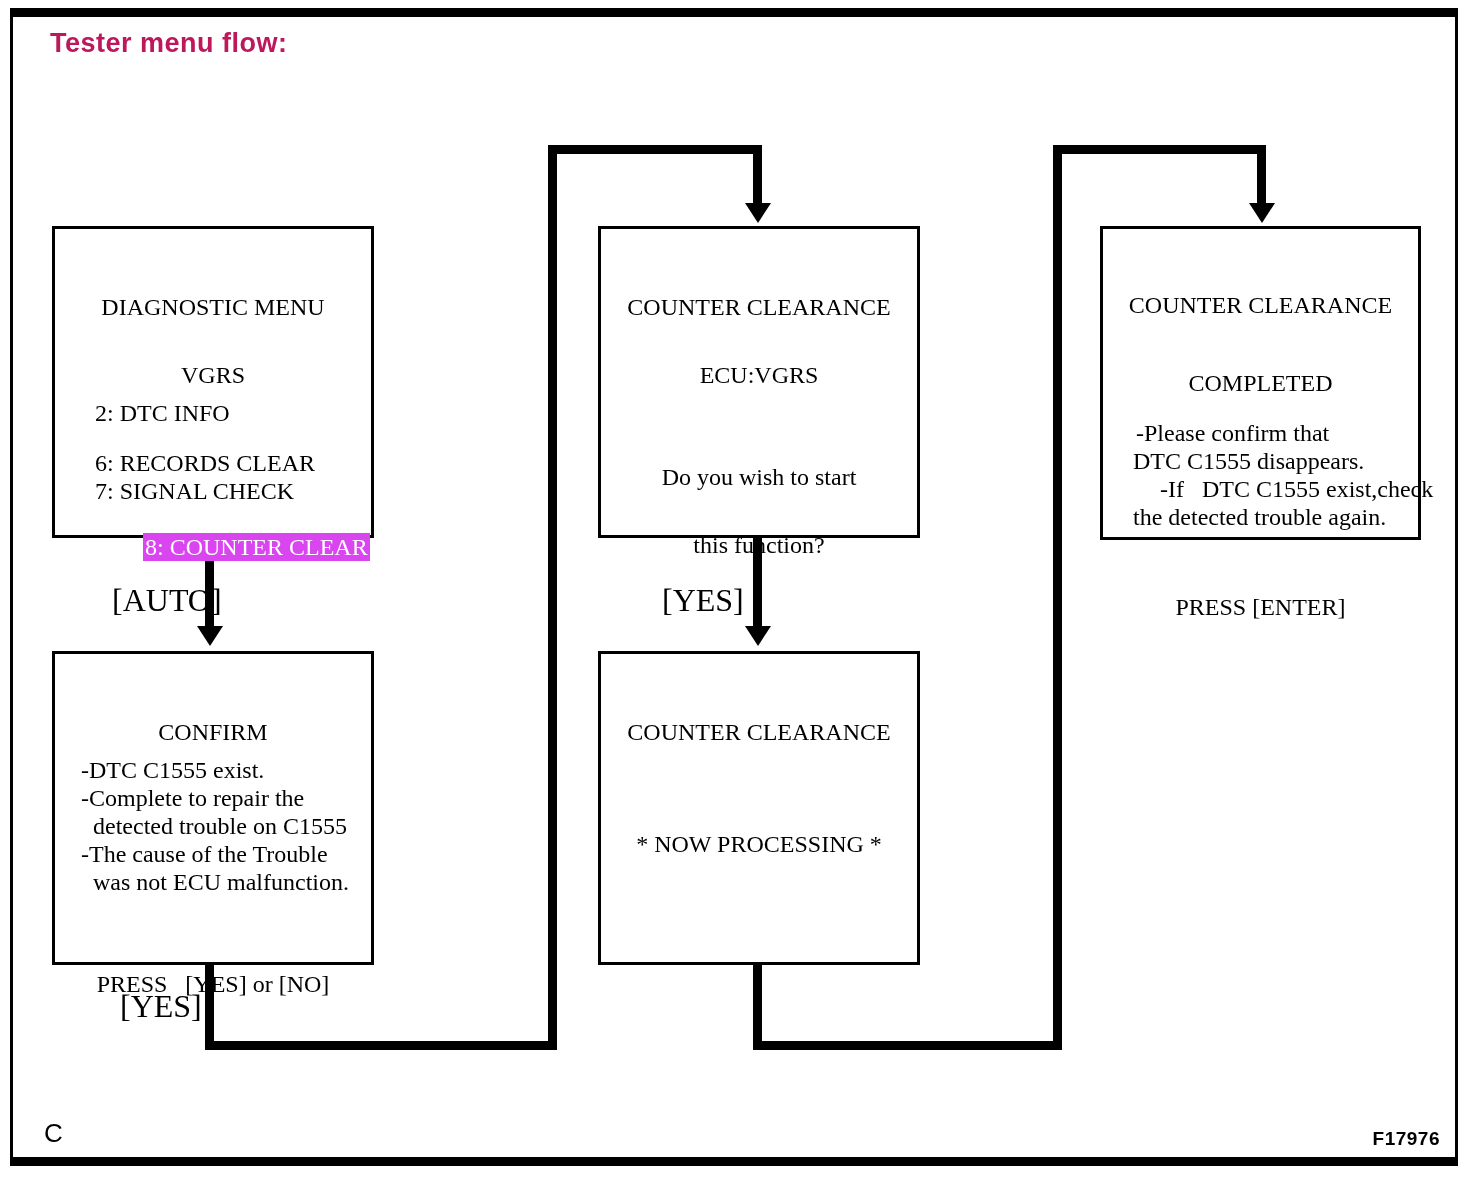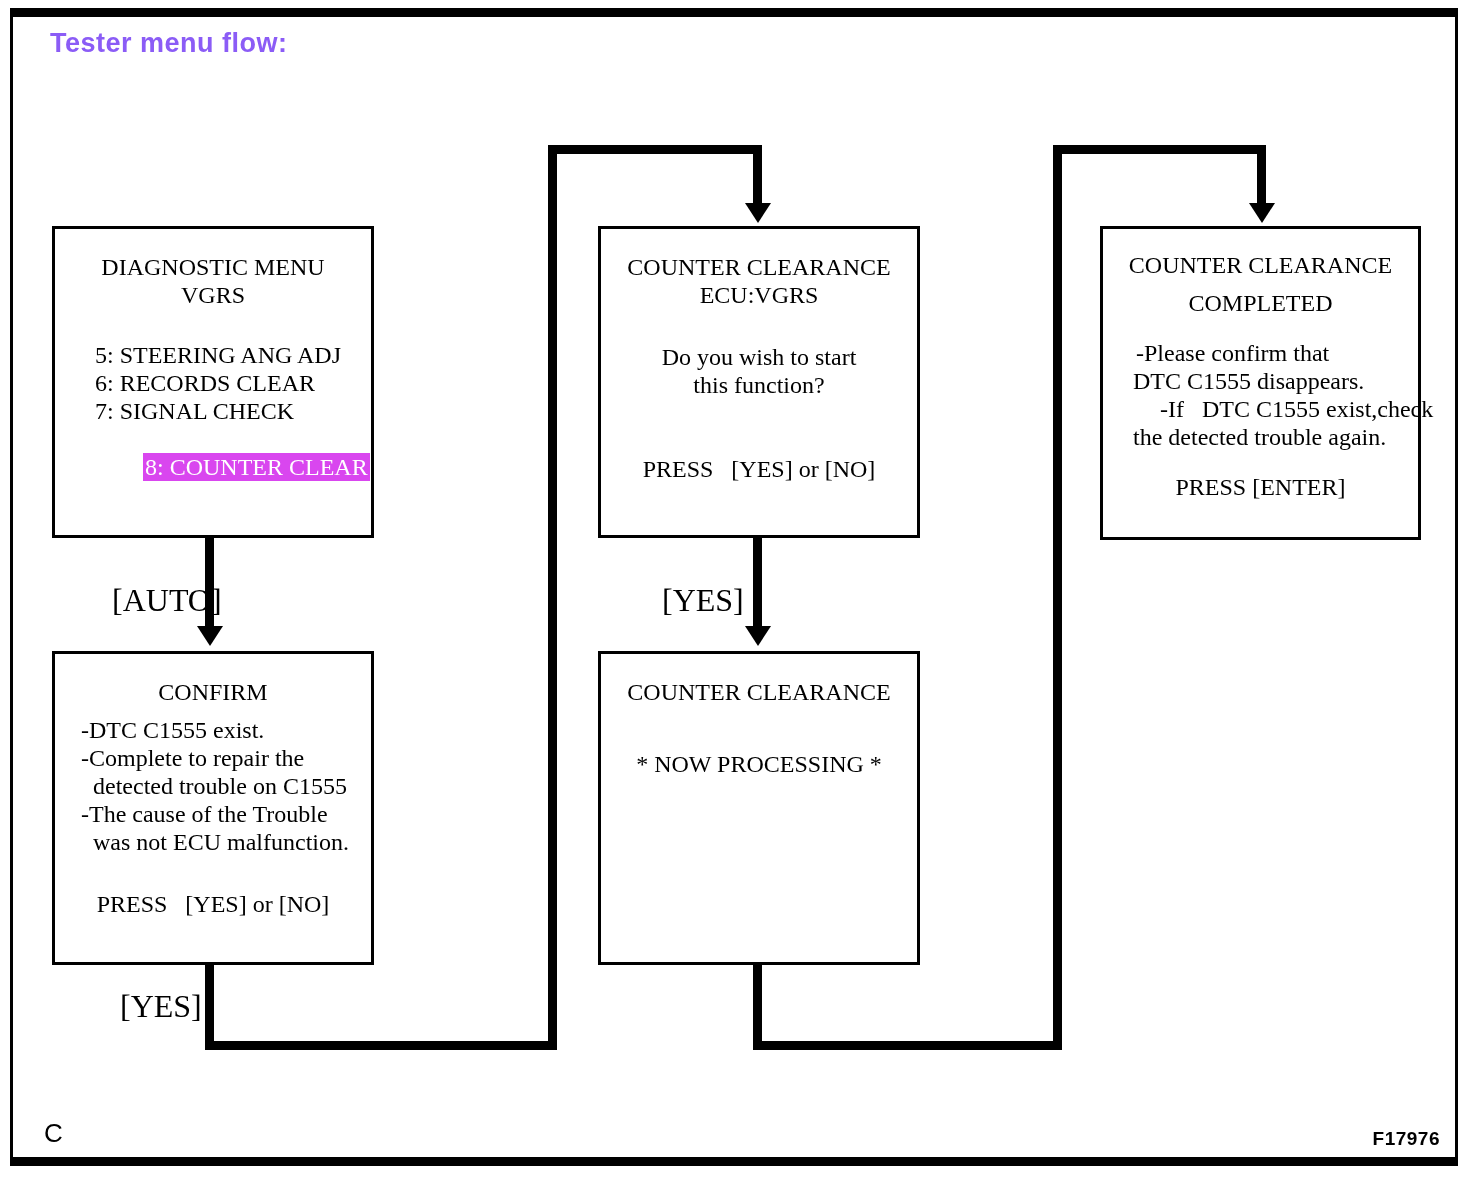--- a/index.html
+++ b/index.html
@@ -46,38 +46,38 @@
 
   
   #title {
     position: absolute;
     left: 50px;
     top: 28px;
     font-family: "Liberation Sans", "DejaVu Sans", sans-serif;
     font-weight: bold;
     font-size: 27px;
     letter-spacing: 0.5px;
-    color: #8b5cf6;
+    color: #be185d;
     white-space: nowrap;
   }
 
   
   .screen-box {
     position: absolute;
     border: 3px solid #000;
     box-sizing: border-box;
     background: #ffffff;
     color: #000;
   }
   .screen-line {
     font-size: 24px;
     line-height: 28px;
     white-space: pre;
   }
-  .center { text-align: center; }
+  .center { text-align: center; margin-top: 40px; }
 
   .spacer-sm { height: 10px; }
   .spacer-md { height: 22px; }
   .spacer-lg { height: 34px; }
 
   .highlight {
     background: #d946ef;
     color: #ffffff;
     display: inline-block;
     padding: 0 2px;
@@ -158,22 +158,22 @@
 
   <div class="edge-label" style="left:112px; top:582px;">[AUTO]</div>
   <div class="edge-label" style="left:120px; top:988px;">[YES]</div>
   <div class="edge-label" style="left:662px; top:582px;">[YES]</div>
 
   <div class="screen-box" style="left:52px; top:226px; width:322px; height:312px;">
     <div style="padding-top:24px;">
       <div class="screen-line center">DIAGNOSTIC MENU</div>
       <div class="screen-line center">VGRS</div>
       <div class="spacer-sm"></div>
-      <div class="spacer-md"></div>
-      <div class="screen-line" style="padding-left:40px;">5: STEERING ANG ADJ</div>
+      <div class="screen-line" style="padding-left:40px;">2: DTC INFO</div>
+      <div class="spacer-md"></div>
       <div class="screen-line" style="padding-left:40px;">6: RECORDS CLEAR</div>
       <div class="screen-line" style="padding-left:40px;">7: SIGNAL CHECK</div>
       <div class="screen-line" style="padding-left:40px;">
         <span class="highlight">8: COUNTER CLEAR</span>
       </div>
     </div>
   </div>
 
   <div class="screen-box" style="left:52px; top:651px; width:322px; height:314px;">
     <div style="padding-top:24px;">

